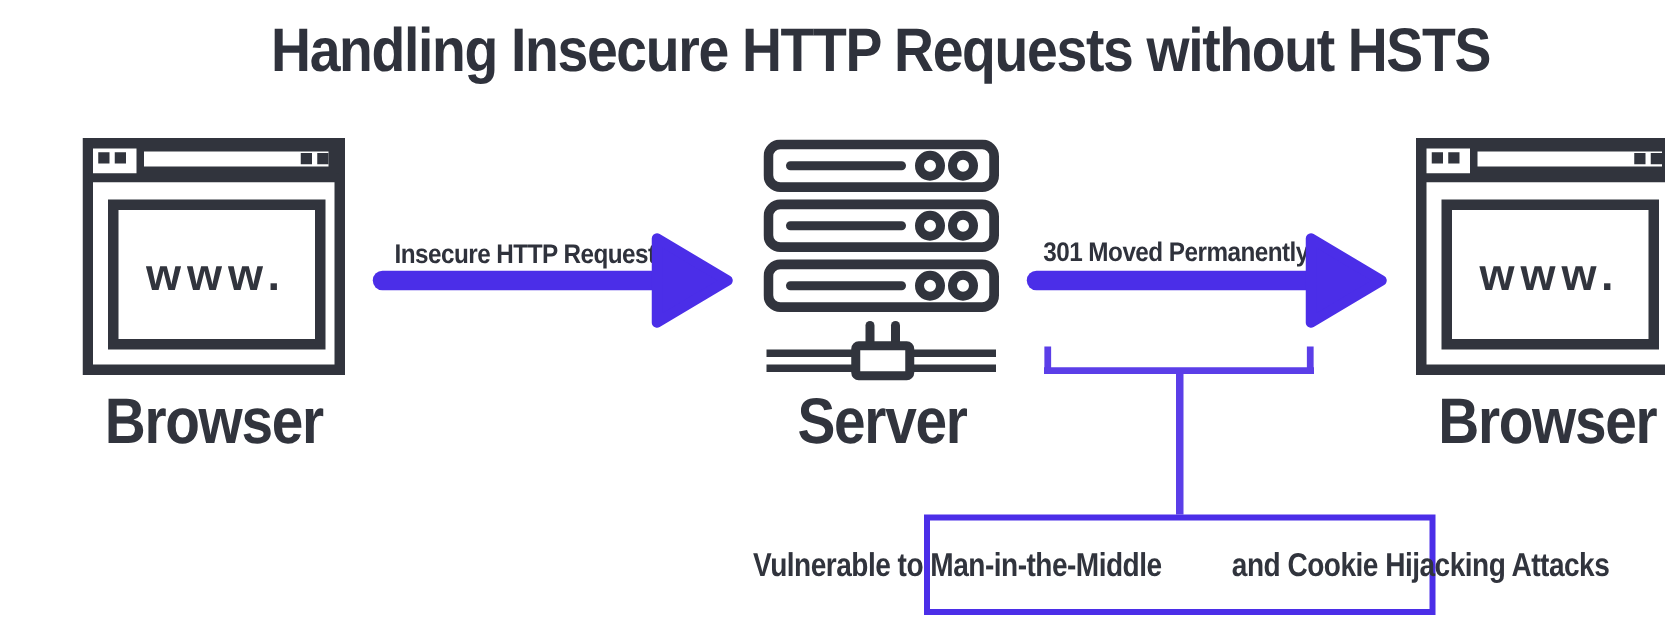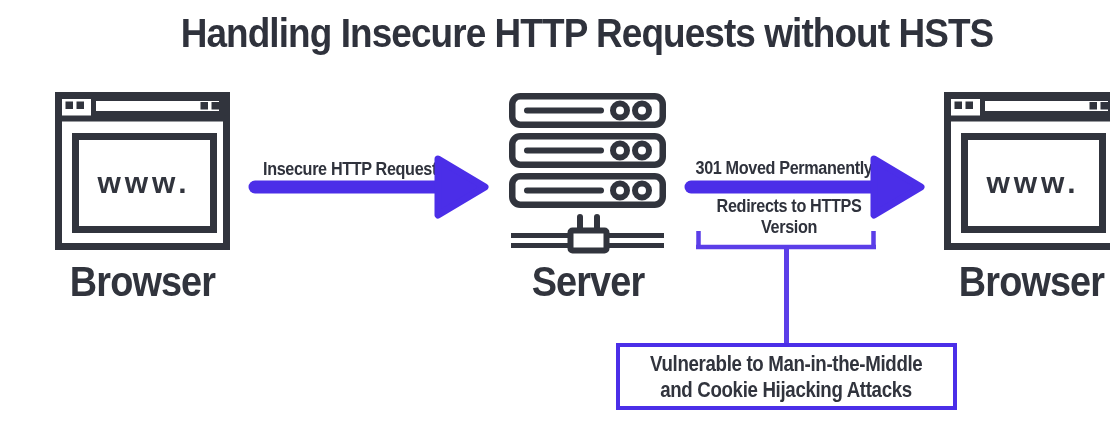--- a/index.html
+++ b/index.html
@@ -20,21 +20,21 @@
     transform:scaleX(0.88);transform-origin:50% 50%;
   }
   .arrow-label{
     font-weight:bold;color:#2F323C;text-align:center;white-space:nowrap;
     font-size:18px;letter-spacing:-0.4px;
     transform:scaleX(0.9);transform-origin:50% 50%;
   }
   .callout{
     left:584px;top:343px;width:341px;height:67px;box-sizing:border-box;
     border:4px solid #4B2EE8;background:#ffffff;
-    display:flex;flex-direction:column;align-items:center;justify-content:center;
+    display:flex;flex-direction:row;align-items:center;justify-content:center;
   }
   .callout .line{
     font-weight:bold;font-size:22px;line-height:26px;letter-spacing:-0.4px;
     color:#31343D;white-space:nowrap;transform:scaleX(0.85);transform-origin:50% 50%;
   }
   .connector{
     left:752px;top:249px;width:5px;height:96px;background:#5B3EE8;
   }
 </style>
 </head>
@@ -90,24 +90,20 @@
       <rect x="61.5" y="137.5" width="36" height="20" rx="2" stroke-width="6" fill="#ffffff"></rect>
     </g>
   </svg>
   <div class="abs node-label" style="left:446px;width:220px;">Server</div>
 
   <div class="abs arrow-label" style="left:652px;top:158px;width:200px;">301 Moved Permanently</div>
   <svg class="abs" style="left:648px;top:152px;" width="245" height="70" viewBox="0 0 245 70">
     <line x1="11" y1="35" x2="196" y2="35" stroke="#4B2EE8" stroke-width="13" stroke-linecap="round"></line>
     <polygon points="194,7 241,35 194,63" fill="#4B2EE8" stroke="#4B2EE8" stroke-width="7" stroke-linejoin="round"></polygon>
   </svg>
-  <div class="abs" style="left:657px;top:196px;width:200px;text-align:center;">
-    <div class="arrow-label" style="position:static;">Redirects to HTTPS</div>
-    <div class="arrow-label" style="position:static;">Version</div>
-  </div>
 
   <svg class="abs" style="left:912px;top:92px;" width="175" height="158" viewBox="0 0 175 158">
     <g fill="none" stroke="#31343D">
       <rect x="3.5" y="3.5" width="168" height="151" stroke-width="7" fill="#ffffff"></rect>
       <line x1="4" y1="26.5" x2="171" y2="26.5" stroke-width="6"></line>
       <rect x="10.5" y="9.5" width="7.5" height="7.5" fill="#31343D" stroke="none"></rect>
       <rect x="21.5" y="9.5" width="7.5" height="7.5" fill="#31343D" stroke="none"></rect>
       <rect x="38.5" y="6.5" width="128" height="15" stroke-width="5"></rect>
       <rect x="145.5" y="10" width="7.5" height="7.5" fill="#31343D" stroke="none"></rect>
       <rect x="156.5" y="10" width="7.5" height="7.5" fill="#31343D" stroke="none"></rect>

